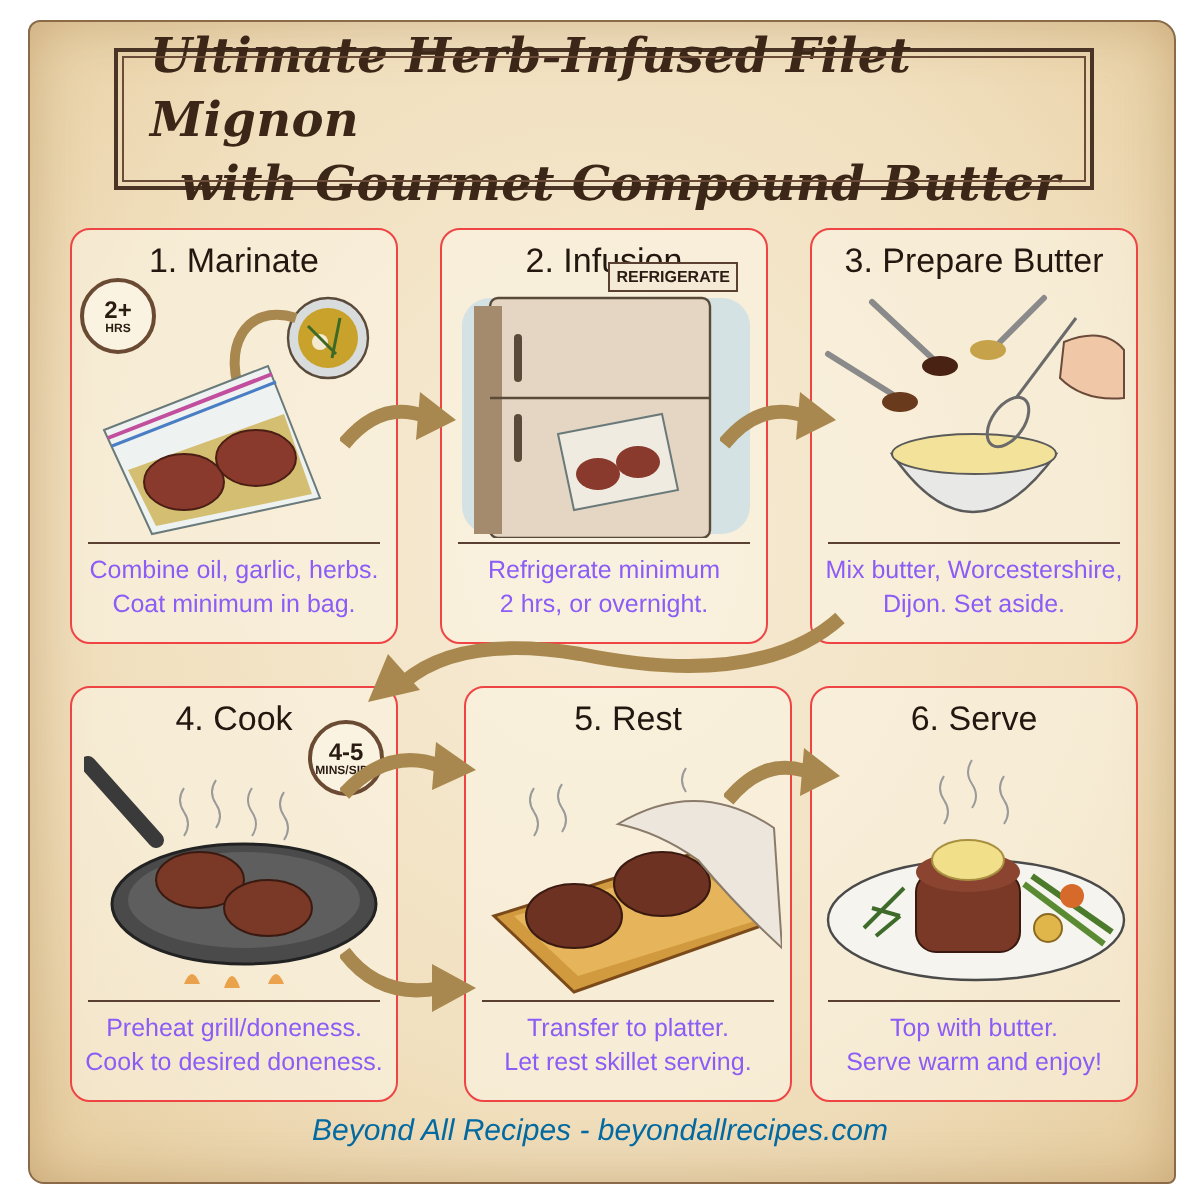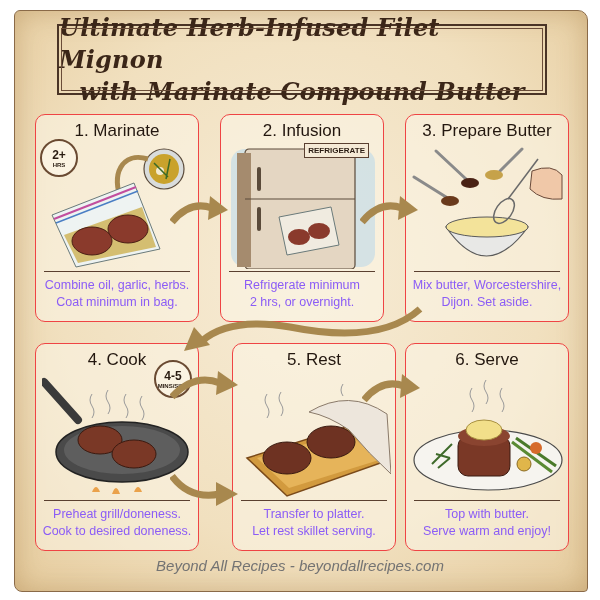--- a/index.html
+++ b/index.html
@@ -10,21 +10,21 @@
     position: absolute; left: 14px; top: 10px; width: 574px; height: 582px;
     background: radial-gradient(ellipse at 50% 45%, #f7ecd6 0%, #f1e0bf 60%, #e6cc9e 100%);
     border: 1.5px solid #8a6a48;
     border-radius: 6px 10px 4px 8px;
     box-shadow: inset 0 0 28px rgba(150,105,50,0.35);
   }
 
   .title-frame {
     position: absolute; left: 57px; top: 24px; width: 490px; height: 71px;
     border: 2px solid #4a3426; outline: 1px solid #6a4c38; outline-offset: -5px;
-    display: flex; flex-direction: column; align-items: center; justify-content: center;
+    display: flex; flex-direction: column; align-items: center; justify-content: center; padding-left: 16px;
   }
   .title-line {
     font-family: "DejaVu Serif", serif; font-style: italic; font-weight: bold;
     font-size: 24px; line-height: 32px; color: #3b2618; letter-spacing: 0.2px;
   }
 
   .step {
     position: absolute; width: 164px; height: 208px;
     border: 1px solid #ef4444; border-radius: 10px;
     background: rgba(252,246,232,0.55);
@@ -44,38 +44,38 @@
     position: absolute; width: 38px; height: 38px; border-radius: 50%;
     border: 2px solid #6a4a32; background: #fbf3e2;
     display: flex; flex-direction: column; align-items: center; justify-content: center;
     font-family: "Liberation Sans", sans-serif; color: #2a1c12; font-weight: bold; line-height: 1;
   }
   .badge .big { font-size: 12px; }
   .badge .small { font-size: 6px; margin-top: 1px; }
 
   .fridge-label {
     position: absolute; right: 14px; top: 16px; background: #f5ead6; border: 1px solid #5a4030;
-    font-family: "Liberation Sans", sans-serif; font-size: 8px; font-weight: bold; padding: 2px 3px; color: #2a1c12; margin-top: 12px;
+    font-family: "Liberation Sans", sans-serif; font-size: 8px; font-weight: bold; padding: 2px 3px; color: #2a1c12;
   }
 
   .arrow { position: absolute; }
 
   .footer {
     position: absolute; left: 0; right: 0; top: 557px; text-align: center;
-    font-family: "Liberation Sans", sans-serif; font-style: italic; font-size: 15px; color: #737373;
+    font-family: "Liberation Sans", sans-serif; font-style: italic; font-size: 15px; color: #0369a1;
   }
 </style>
 </head>
 <body>
 
 <div class="parchment"></div>
 
 <div class="title-frame">
   <div class="title-line">Ultimate Herb-Infused Filet Mignon</div>
-  <div class="title-line">with Marinate Compound Butter</div>
+  <div class="title-line">with Gourmet Compound Butter</div>
 </div>
 
 <div class="step" style="left:35px; top:114px;">
   <div class="step-title">1. Marinate</div>
   <div class="badge" style="left:4px; top:24px;">
     <span class="big">2+</span>
     <span class="small">HRS</span>
   </div>
   <svg class="illus" viewBox="0 0 152 124">
     <g>

